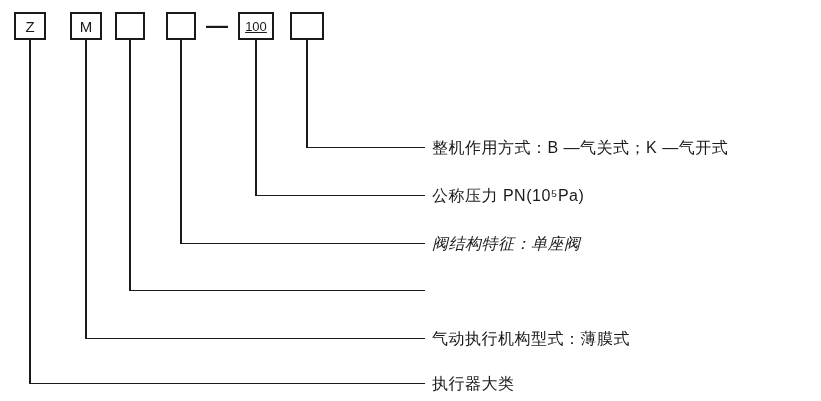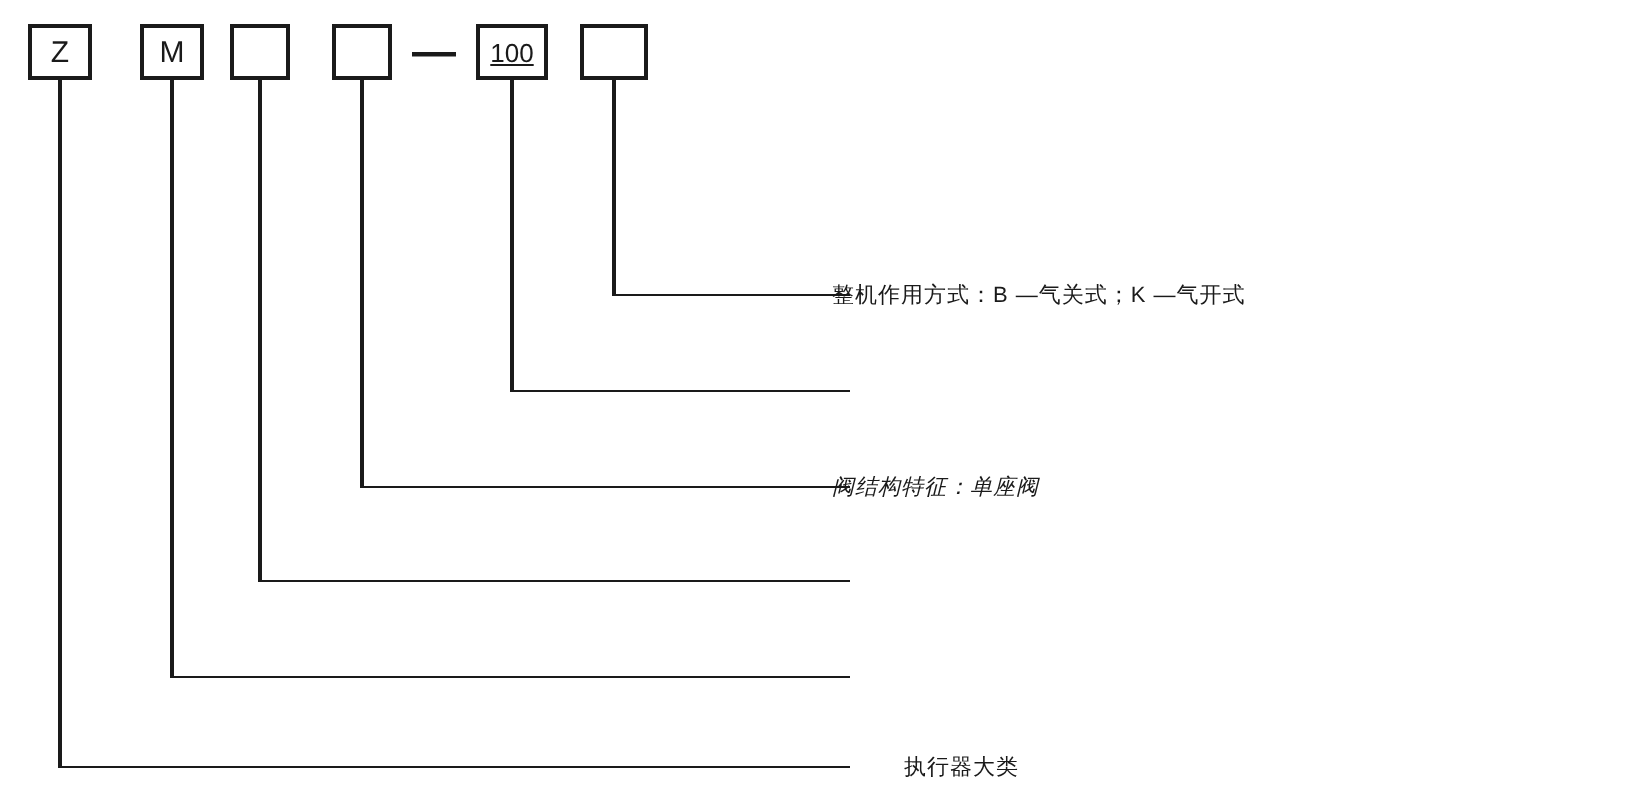--- a/index.html
+++ b/index.html
@@ -32,24 +32,24 @@
     display: flex;
     align-items: center;
     justify-content: center;
     font-size: 22px;
     font-weight: bold;
   }
   .vline { position: absolute; width: 1.5px; background: #1a1a1a; }
   .hline { position: absolute; height: 1.5px; background: #1a1a1a; }
   .callout {
     position: absolute;
-    left: 416px;
+    left: 432px;
     height: 20px;
     line-height: 20px;
-    font-size: 11px;
+    font-size: 16px;
     white-space: nowrap;
     letter-spacing: 0.5px;
   }
 </style>
 </head>
 <body>
 
 <div class="canvas">
 
   <div class="code-box" style="left:14px;  width:32px;">Z</div>
@@ -72,16 +72,18 @@
   <div class="vline" style="left:129px; top:40px; height:251px;"></div>
   <div class="hline" style="left:129px; top:289.5px; width:296px;"></div>
 
   <div class="vline" style="left:85px; top:40px; height:299px;"></div>
   <div class="hline" style="left:85px; top:337.5px; width:340px;"></div>
 
   <div class="vline" style="left:29px; top:40px; height:344px;"></div>
   <div class="hline" style="left:29px; top:382.5px; width:396px;"></div>
 
   <div class="callout" style="top:138px;">整机作用方式：B —气关式；K —气开式</div>
+  <div class="callout" style="top:186px;">公称压力 PN(10⁵Pa)</div>
   <div class="callout" style="top:234px;font-style:italic;">阀结构特征：单座阀</div>
-  <div class="callout" style="top:374px;margin-left:36px;">执行器大类</div>
+  <div class="callout" style="top:329px;">气动执行机构型式：薄膜式</div>
+  <div class="callout" style="top:374px;">执行器大类</div>
 
 </div>
 
 </body></html>

